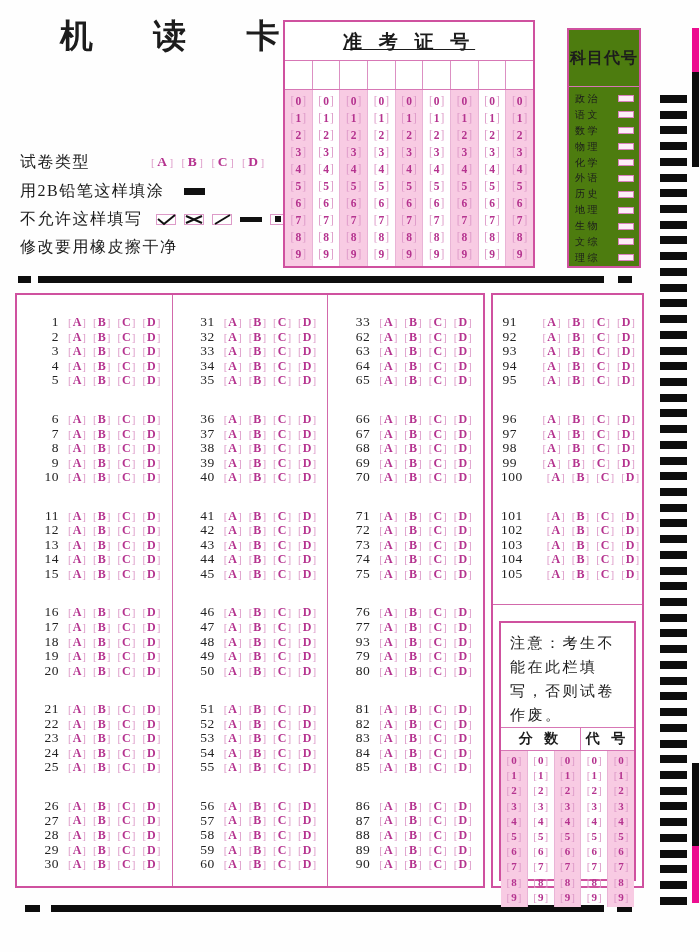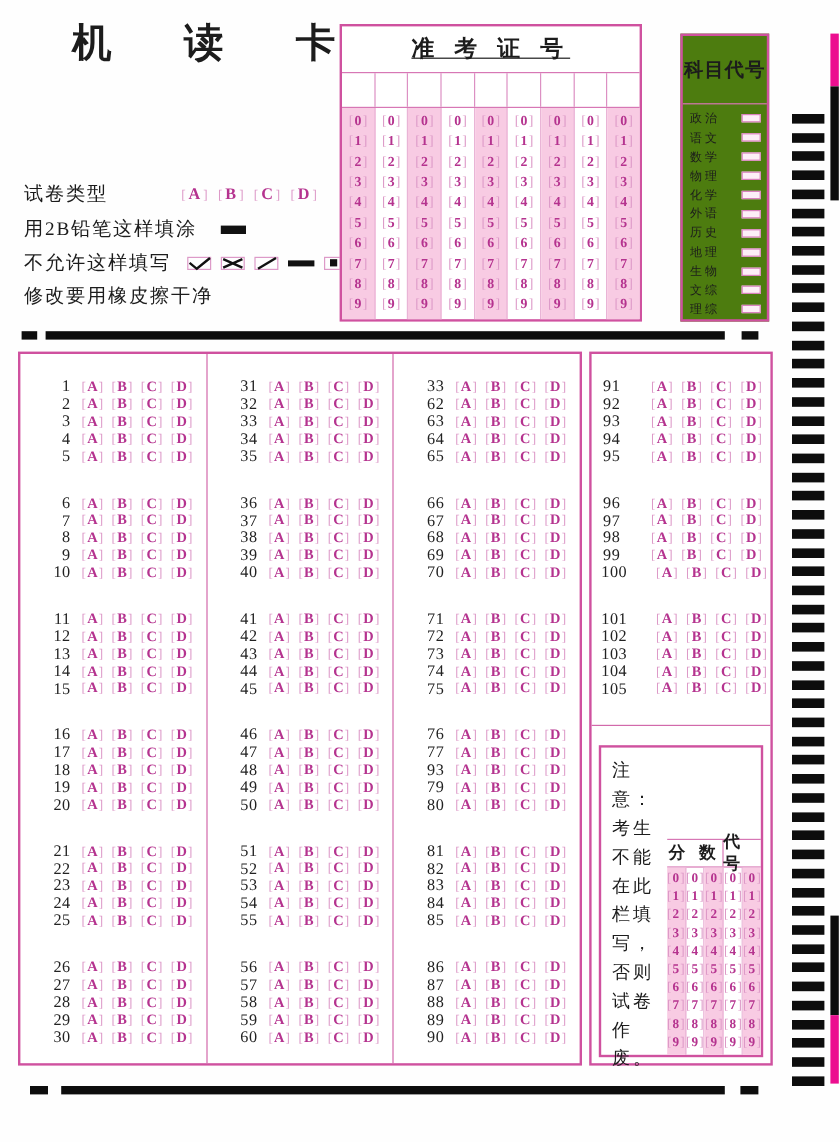--- a/index.html
+++ b/index.html
@@ -49,21 +49,21 @@
   .q-row { height:14.55px; display:flex; align-items:center; }
   .q-row.gap { margin-top:24px; }
   .qnum { width:30px; text-align:right; margin-right:9px; font-size:13.5px; color:#222; letter-spacing:0.5px; }
   .opt { font-size:12px; line-height:1; white-space:nowrap; margin-right:7px; }
   .opt .br { color:#dd9ac8; font-size:11px; }
   .opt .lt { color:#b5338f; font-weight:700; margin:0 1px; }
   .right-box { position:absolute; left:491px; top:293px; width:153px; height:595px; border:2px solid #cf519f; box-sizing:border-box; background:#fff; }
   .r-questions { height:310px; border-bottom:1px solid #d269ab; padding:20px 0 0 8px; box-sizing:border-box; }
   .r-questions .qnum { width:28px; margin-right:24px;text-align:center; }
   
-  .notice-box { position:absolute; left:6px; top:326px; width:137px; height:260px; border:2px solid #cf519f; box-sizing:border-box; display:flex; flex-direction:row; }
+  .notice-box { position:absolute; left:6px; top:326px; width:137px; height:260px; border:2px solid #cf519f; box-sizing:border-box; display:flex; flex-direction:column; }
   .n-text { padding:8px 6px 0 9px; font-size:15px; line-height:24px; letter-spacing:2.5px; }
   .n-table { margin-top:auto; }
   .n-head { display:flex; height:22px; border-top:1px solid #d777b5; border-bottom:1px solid #d777b5; font-size:14px; font-weight:600; }
   .n-h { display:flex; align-items:center; justify-content:center; letter-spacing:4px; }
   .n-h1 { width:60%; border-right:1px solid #d777b5; box-sizing:border-box; }
   .n-h2 { width:40%; }
   .n-grid { display:flex; height:156px; }
   .n-col { flex:1; display:flex; flex-direction:column; justify-content:space-around; align-items:center; border-right:1px solid #e9b4d6; padding:2px 0; }
   .n-col:last-child { border-right:none; }
   .n-col.shade { background:#f8cbe3; }

